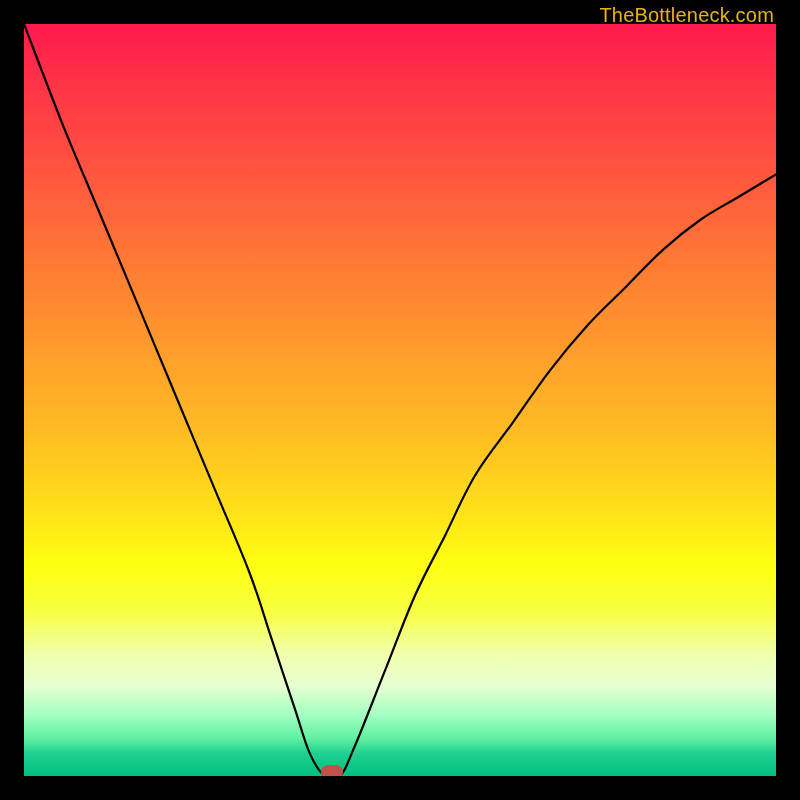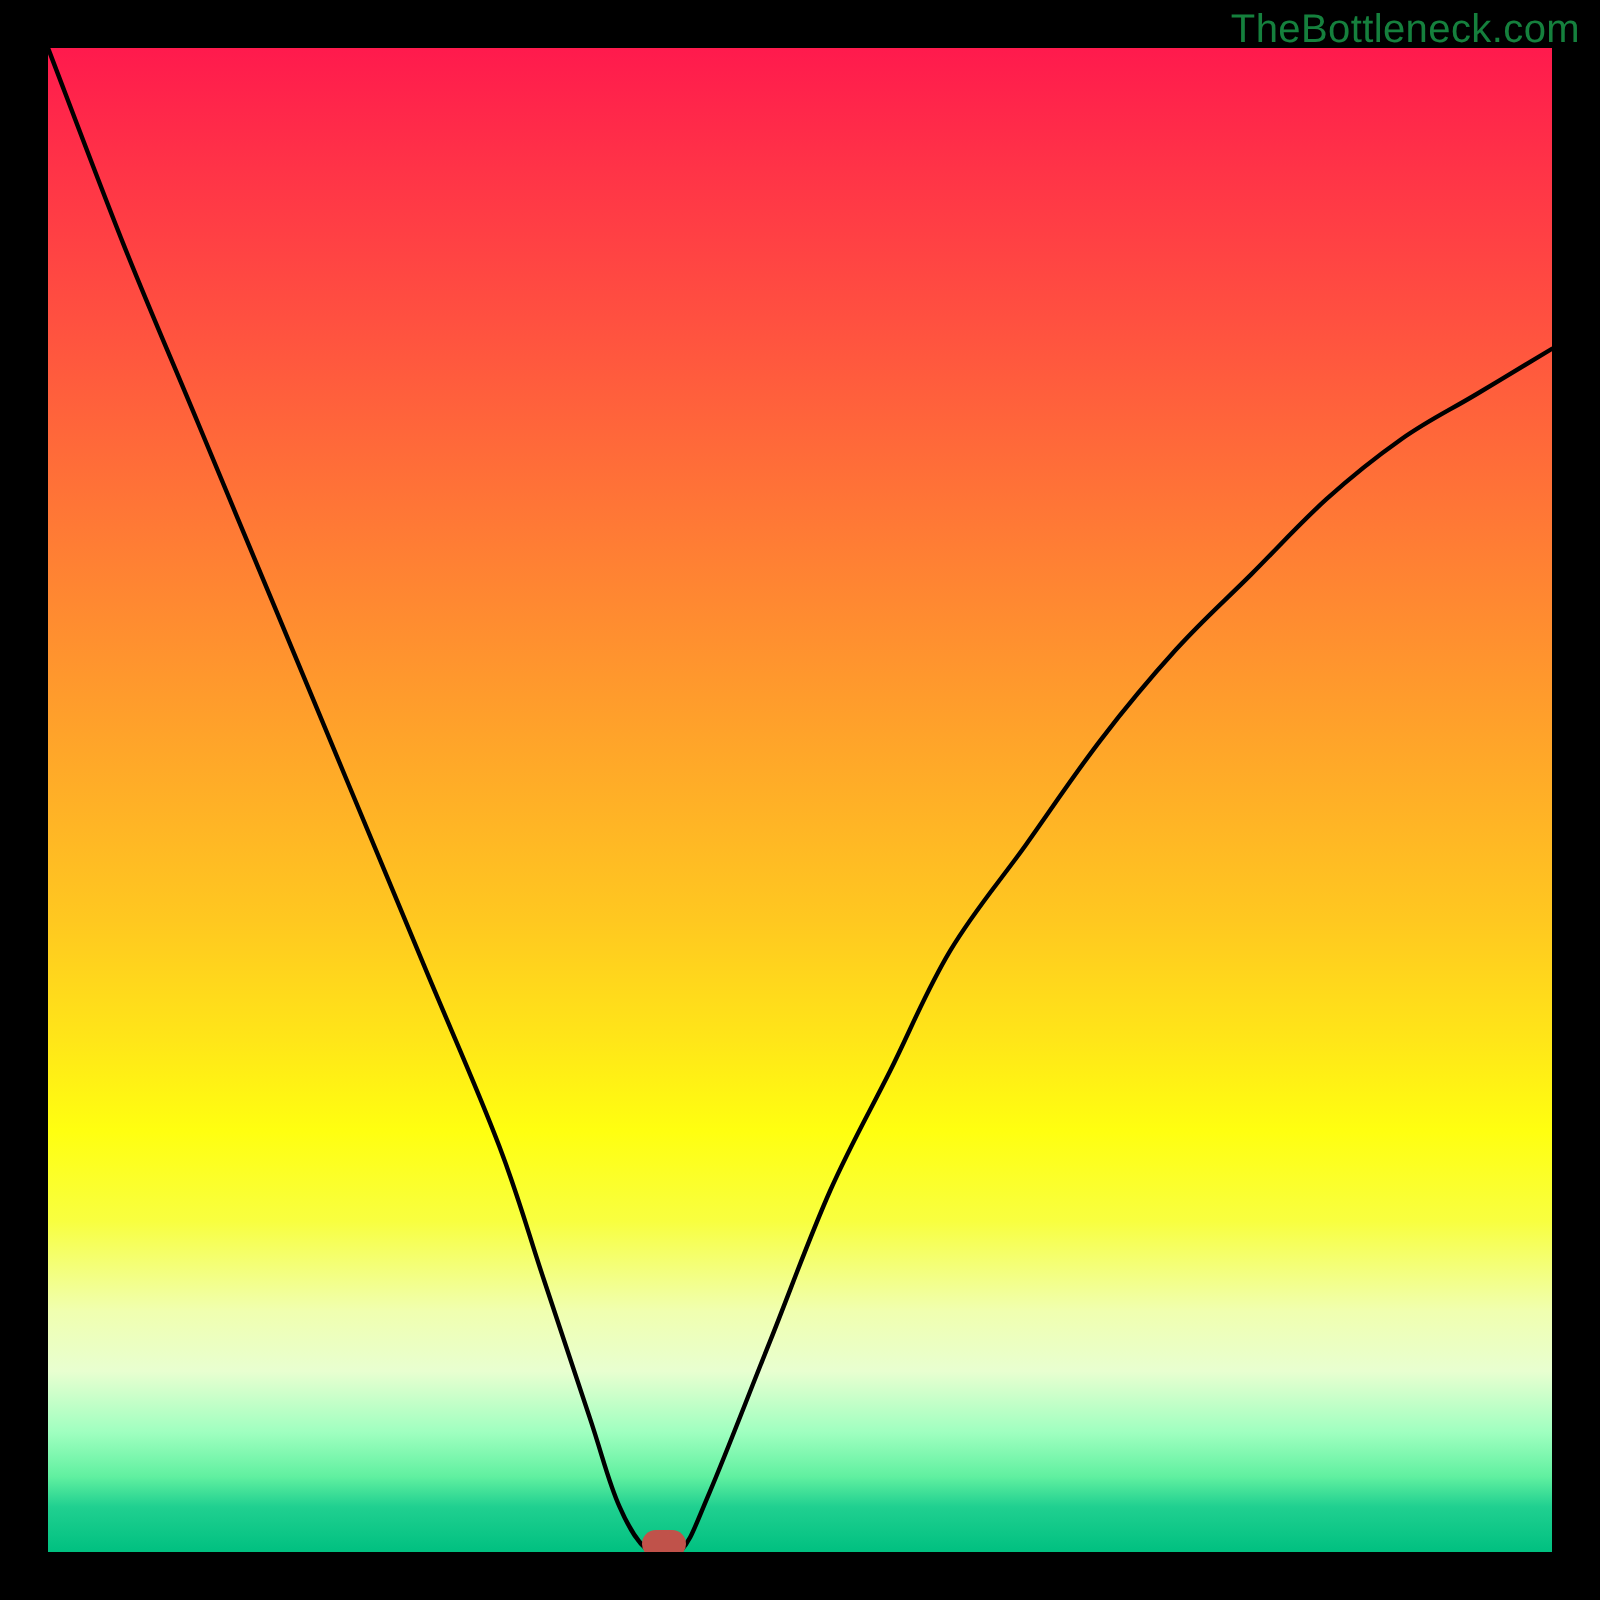--- a/index.html
+++ b/index.html
@@ -38,22 +38,22 @@
       #a0ffc0 92%,
       #60f0a0 95%,
       #20d090 97%,
       #00c080 100%
     );
     overflow: hidden;
   }
   .watermark {
     position: absolute;
     top: 4px;
-    right: 10px;
-    color: #15803d;
+    right: 26px;
+    color: #eab308;
     font-size: 20px;
     font-weight: 500;
     letter-spacing: 0.2px;
   }
   .curve-svg {
     position: absolute;
     left: 0;
     top: 0;
     width: 752px;
     height: 752px;

